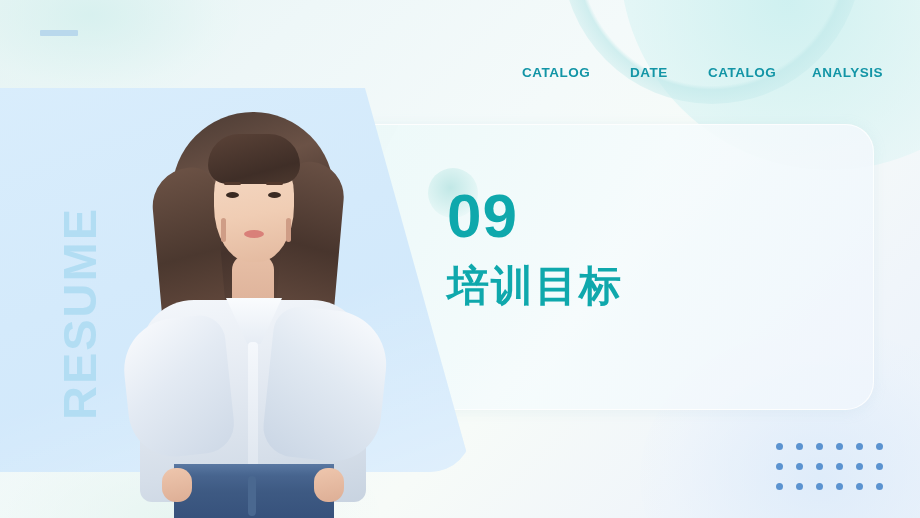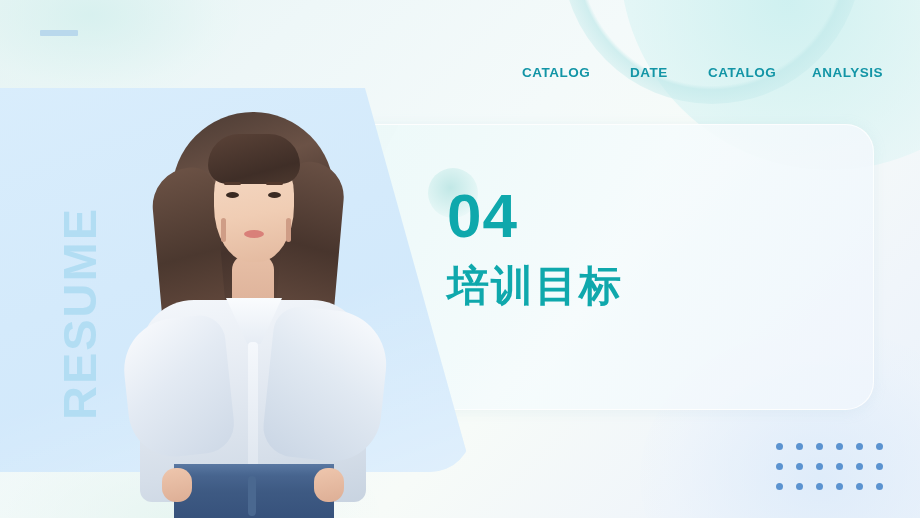--- a/index.html
+++ b/index.html
@@ -411,21 +411,21 @@
     <div class="p-eye r"></div>
     <div class="p-lips"></div>
     <div class="p-jeans"></div>
     <div class="p-waistband"></div>
     <div class="p-tie"></div>
     <div class="p-hand-l"></div>
     <div class="p-hand-r"></div>
   </div>
 
   <div class="headline-circle"></div>
-  <div class="headline-number">04</div>
+  <div class="headline-number">09</div>
   <div class="headline-title">培训目标</div>
 
   <div class="dot-grid">
       <div class="dot" style="left: 0px; top: 0px; background: rgb(91, 147, 208);"></div>
       <div class="dot" style="left: 20px; top: 0px; background: rgb(91, 147, 208);"></div>
       <div class="dot" style="left: 40px; top: 0px; background: rgb(91, 147, 208);"></div>
       <div class="dot" style="left: 60px; top: 0px; background: rgb(91, 147, 208);"></div>
       <div class="dot" style="left: 80px; top: 0px; background: rgb(91, 147, 208);"></div>
       <div class="dot" style="left: 100px; top: 0px; background: rgb(91, 147, 208);"></div>
       <div class="dot" style="left: 0px; top: 20px; background: rgb(91, 147, 208);"></div>

